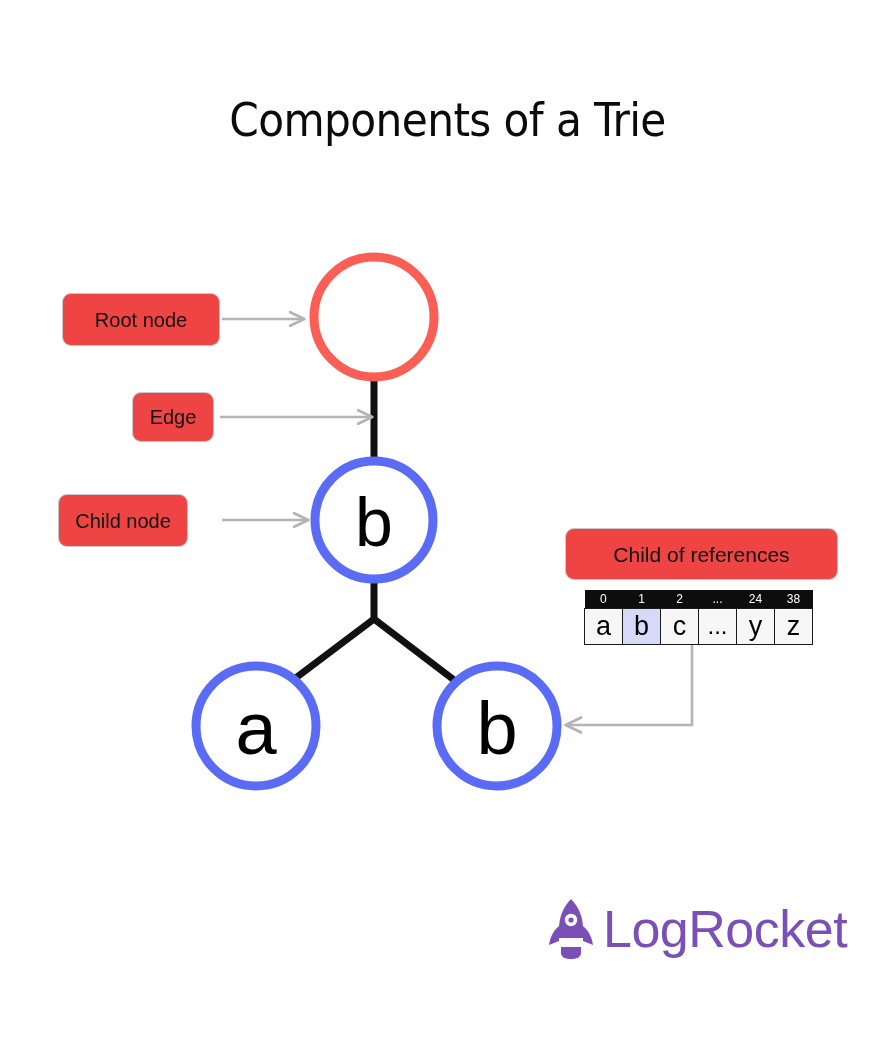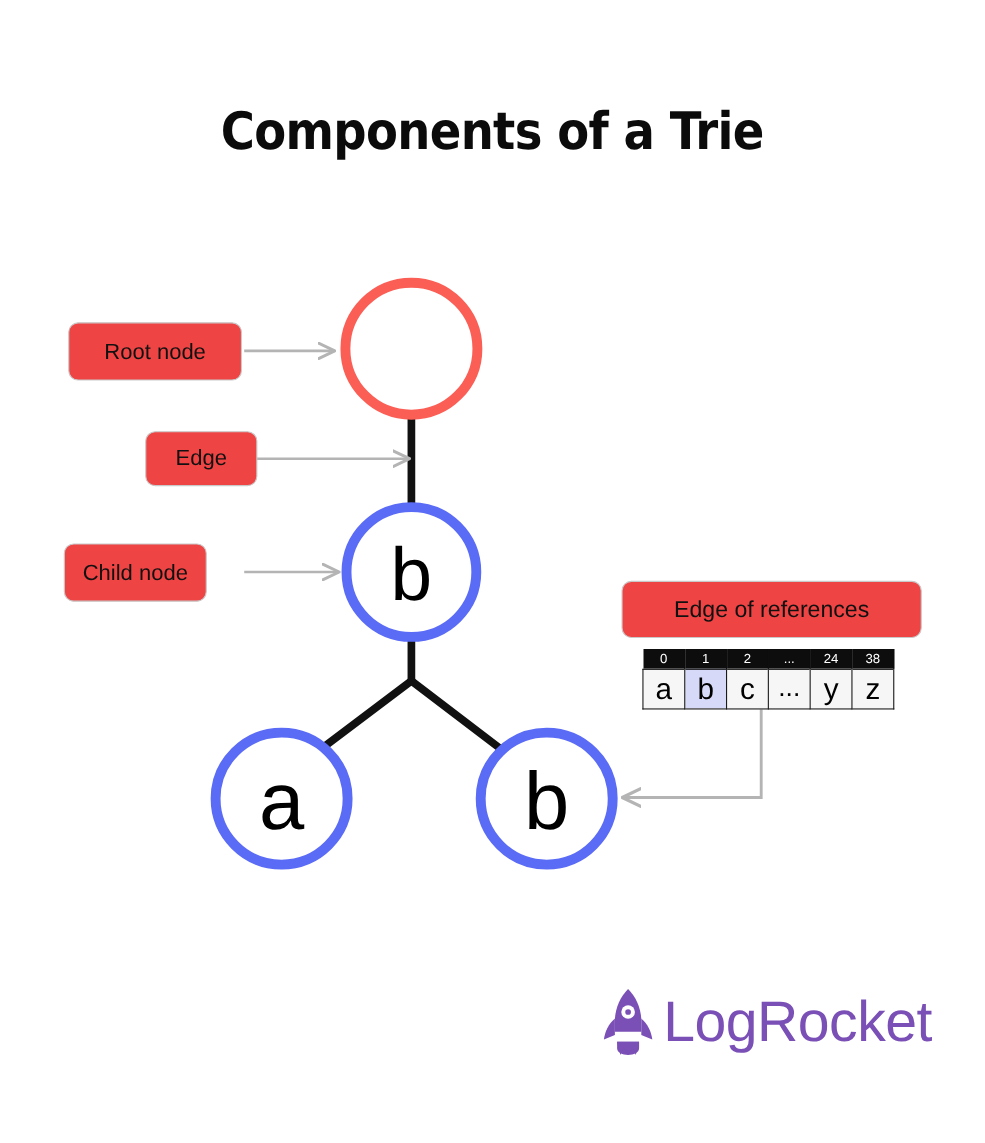--- a/index.html
+++ b/index.html
@@ -23,21 +23,21 @@
   }
 
   
   .title {
     position: absolute;
     left: 0;
     top: 92px;
     width: 895px;
     text-align: center;
     font-size: 47px;
-    font-weight: 700;
+    font-weight: 400;
     letter-spacing: -0.6px;
     color: #0b0b0b;
     font-family: "DejaVu Sans", sans-serif;
     font-stretch: condensed;
   }
 
   
   .diagram {
     position: absolute;
     left: 0;
@@ -55,21 +55,21 @@
     color: #111111;
     font-size: 20px;
     line-height: 1;
     display: flex;
     align-items: center;
     justify-content: center;
     white-space: nowrap;
     box-sizing: border-box;
   }
   #callout-root   { left: 62px;  top: 293px; width: 158px; height: 53px; }
-  #callout-edge   { left: 132px; top: 392px; width: 102px;  height: 50px; }
+  #callout-edge   { left: 132px; top: 392px; width: 82px;  height: 50px; }
   #callout-child  { left: 58px;  top: 494px; width: 130px; height: 53px; }
   #callout-array  { left: 565px; top: 528px; width: 273px; height: 52px; font-size: 21px; }
 
   
   .node-letter {
     position: absolute;
     color: #000000;
     font-family: "Liberation Sans", sans-serif;
     line-height: 1;
     text-align: center;
@@ -175,21 +175,21 @@
     </g>
   </svg>
 
   <div class="node-letter" id="letter-b-mid">b</div>
   <div class="node-letter" id="letter-a-leaf">a</div>
   <div class="node-letter" id="letter-b-leaf">b</div>
 
   <div class="callout" id="callout-root">Root node</div>
   <div class="callout" id="callout-edge">Edge</div>
   <div class="callout" id="callout-child">Child node</div>
-  <div class="callout" id="callout-array">Edge of references</div>
+  <div class="callout" id="callout-array">Child of references</div>
 
   <table id="array-table">
     <tbody>
         <tr class="idx-row">
       <td>0</td>
       <td>1</td>
       <td>2</td>
       <td>...</td>
       <td>24</td>
       <td>38</td>

